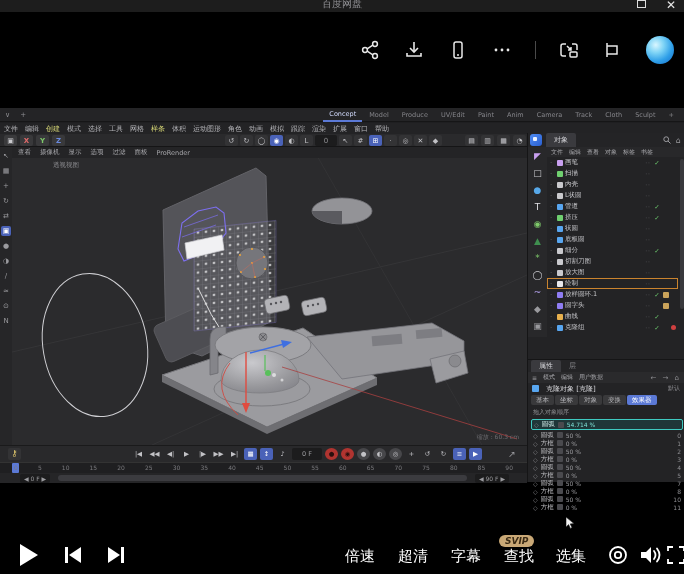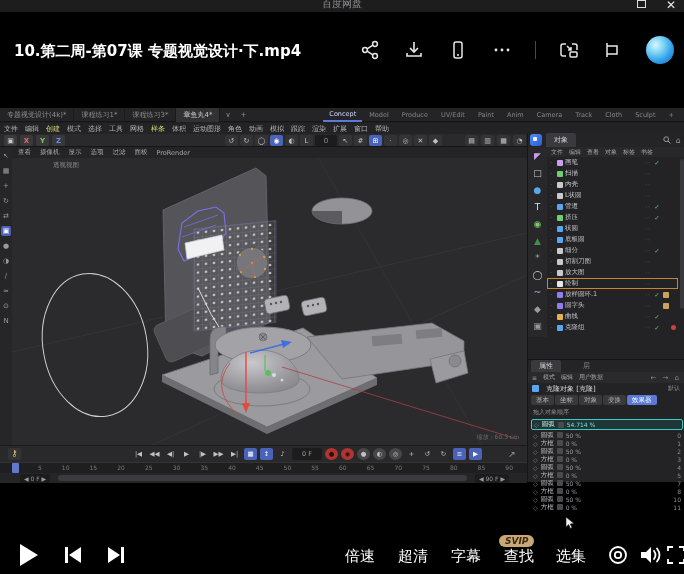--- a/index.html
+++ b/index.html
@@ -97,21 +97,21 @@
   .om-caret { color:#6a6a6e; font-size:7px; width:5px; }
   .om-ico { width:6px; height:6px; border-radius:1px; background:#8e8e92; flex:none; }
   .om-name { font-size:6.5px; color:#c6c6ca; white-space:nowrap; overflow:hidden; flex:1; }
   .om-dots { font-size:6px; color:#5f5f63; letter-spacing:1px; }
   .om-chk { font-size:6.5px; color:#6fcf6f; width:8px; text-align:center; }
   .om-tag { width:6px; height:6px; border-radius:1px; background:transparent; }
   .om-dot2 { width:5px; height:5px; border-radius:50%; background:transparent; margin-right:2px; }
   .om-scroll { position:absolute; top:12px; right:1px; width:4px; height:150px; background:#39393d; border-radius:2px; }
 
   .attr { position:absolute; top:226px; left:0; width:157px; height:123px; background:#232325; border-top:1px solid #151516; }
-  .attr-tabbar { height:12px; background:#242426; display:flex; align-items:flex-end; gap:16px; padding-left:3px; }
+  .attr-tabbar { height:12px; background:#242426; display:flex; align-items:flex-end; gap:2px; padding-left:3px; }
   .attr-tab { font-size:7px; color:#d0d0d4; background:#3a3a3e; padding:1px 8px; border-radius:2px 2px 0 0; }
   .attr-tab2 { font-size:7px; color:#85858a; padding:1px 6px; }
   .attr-menus { height:11px; display:flex; align-items:center; gap:6px; padding-left:4px; background:#2a2a2c; }
   .attr-menus .mi { font-size:6px; color:#a6a6aa; }
   .attr-nav { margin-left:auto; padding-right:4px; font-size:7px; color:#8e8e92; letter-spacing:2px; }
   .attr-title { height:11px; display:flex; align-items:center; gap:7px; padding-left:4px; }
   .attr-title .ti { width:7px; height:7px; background:#58a6f0; border-radius:1px; }
   .attr-title .tt { font-size:7px; color:#d6d6da; flex:1; }
   .attr-title .preset { font-size:6px; color:#8e8e92; padding-right:5px; }
   .attr-tabs { height:12px; display:flex; gap:1px; padding:1px 3px; }
@@ -151,21 +151,20 @@
 
 <div class="screen">
 
   <div class="titlebar">
     <span class="app">百度网盘</span>
     <span class="win-btn win-max"></span>
     <span class="win-btn win-close">✕</span>
   </div>
 
   <div class="header">
-    <div class="video-title">10.第二周-第07课 专题视觉设计·下.mp4</div>
     <div class="hicons">
       <span class="hicon">
         <svg width="20" height="20" viewBox="0 0 20 20">
             <g stroke="#e8e8e8" stroke-width="1.5" fill="none">
               <circle cx="15" cy="4" r="2.4"></circle>
               <circle cx="5" cy="10" r="2.4"></circle>
               <circle cx="15" cy="16" r="2.4"></circle>
               <path d="M7.2 8.8 12.8 5.2 M7.2 11.2 12.8 14.8"></path>
             </g>
           </svg>
@@ -215,27 +214,20 @@
             </g>
           </svg>
       </span>
       <span class="avatar"></span>
     </div>
   </div>
 
   <div class="c4d">
 
     <div class="row-doctabs">
-      <div style="display:flex">
-
-      <span class="doc-tab">专题视觉设计(4k)*</span>
-          <span class="doc-tab">课程练习1*</span>
-          <span class="doc-tab">课程练习3*</span>
-          <span class="doc-tab active">章鱼丸4*</span>
-        </div>
       <span class="tab-extra">∨</span>
       <span class="tab-extra">+</span>
       <div class="layout-tabs">
 
       <span class="ltab active">Concept</span>
           <span class="ltab">Model</span>
           <span class="ltab">Produce</span>
           <span class="ltab">UV/Edit</span>
           <span class="ltab">Paint</span>
           <span class="ltab">Anim</span>

